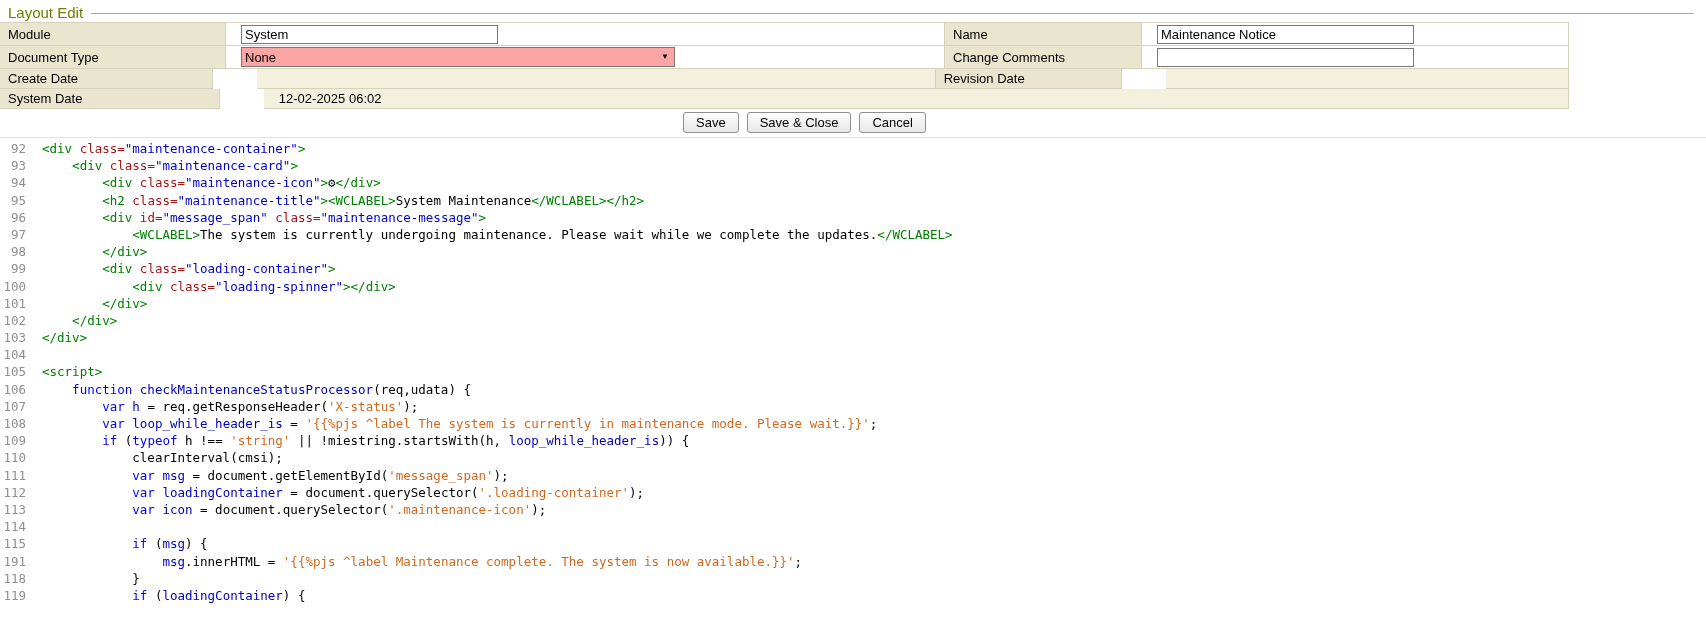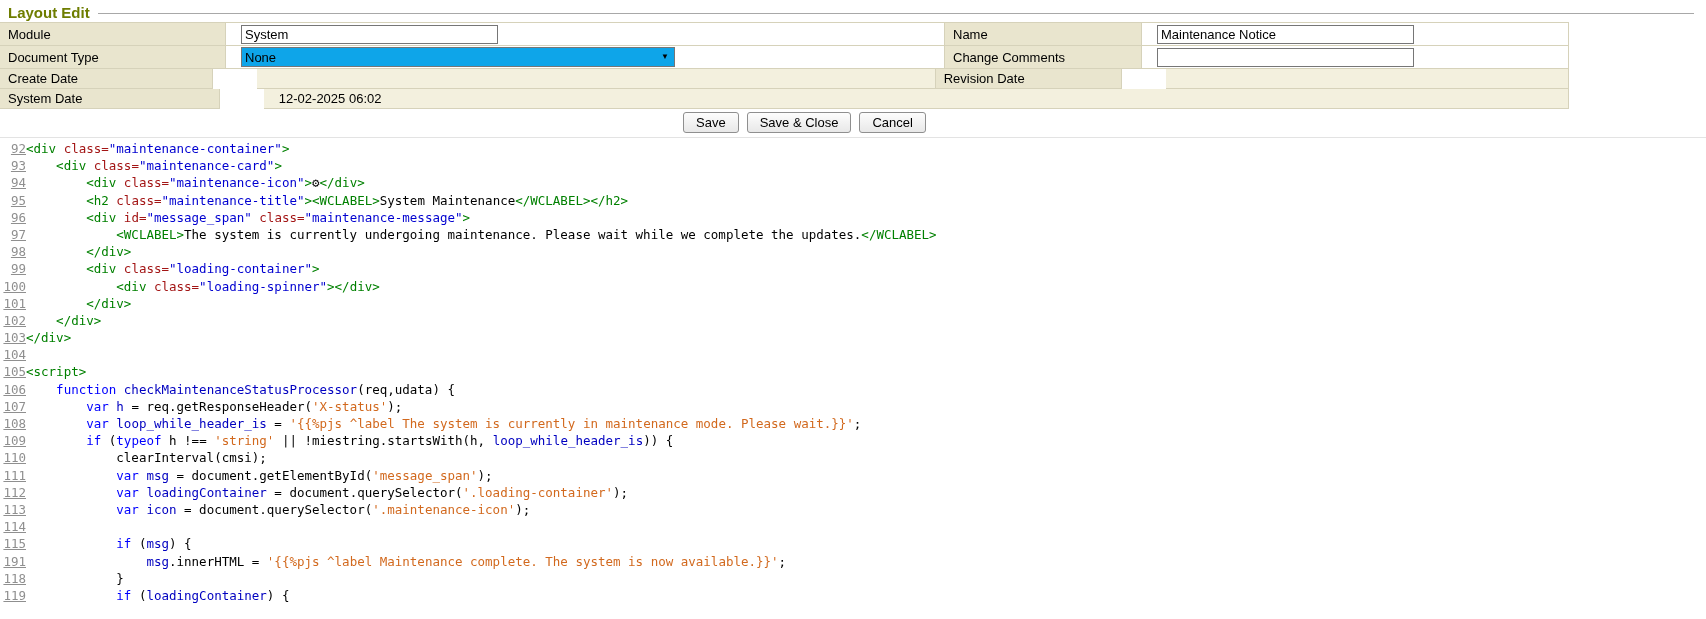--- a/index.html
+++ b/index.html
@@ -3,21 +3,21 @@
 <meta charset="utf-8">
 <style>
   * { box-sizing: border-box; }
   html,body { margin:0; padding:0; background:#fff; }
   body { font-family:"Liberation Sans", sans-serif; color:#000; }
 
   .page { width:1706px; height:619px; overflow:hidden; background:#fff; position:relative; }
 
   
   .page-header { display:flex; align-items:center; padding:3px 12px 0 8px; height:21px; }
-  .page-title { font-size:15px; font-weight:bold; color:var(--title-green,#6e7d00); white-space:nowrap; }
+  .page-title { font-size:15px; font-weight:normal; color:var(--title-green,#6e7d00); white-space:nowrap; }
   .header-rule { flex:1; height:0; border-top:1px solid #a8a8a8; margin-left:8px; margin-top:3px; }
 
   
   .form-table { width:1569px; border-top:1px solid var(--border,#d6d2ba); margin-top:1px; }
   .frow { display:flex; align-items:stretch; }
   .cell { border-right:1px solid var(--border,#d6d2ba); border-bottom:1px solid var(--border,#d6d2ba);
           display:flex; align-items:center; font-size:13px; overflow:hidden; }
   .frow:not(.shaded) .cell { min-height:23px; }
   .frow.shaded .cell { min-height:20px; }
   .cell.c1 { width:226px; }
@@ -26,34 +26,34 @@
   .cell.c4 { width:427px; }
   .cell.c2span { width:1343px; }
   .lbl { background:var(--label-bg,#e9e5ce); padding-left:8px; }
   .val { background:#fff; padding-left:15px; }
   .frow.shaded .val { background:var(--shaded-bg,#f3f0de);margin-left:44px; }
 
   .cell input[type=text] { width:257px; height:19px; border:1px solid #767676; background:#fff;
         font-family:"Liberation Sans",sans-serif; font-size:13px; padding:0 3px; outline:none; }
   .select-wrap { position:relative; display:inline-block; width:434px; height:20px; }
   .select-wrap select { appearance:none; -webkit-appearance:none; width:100%; height:20px;
-        border:1px solid #767676; border-radius:0; background:#0ea5e9;
+        border:1px solid #767676; border-radius:0; background:#fca5a5;
         font-family:"Liberation Sans",sans-serif; font-size:13px; padding:0 18px 0 3px; outline:none; }
   .select-arrow { position:absolute; right:6px; top:5px; font-size:8px; line-height:10px; color:#000; pointer-events:none; }
 
   
   .button-bar { width:1569px; padding:3px 0 4px; display:flex; justify-content:center; gap:8px; background:#fff;margin-left:20px; }
   .btn { font-family:"Liberation Sans",sans-serif; font-size:13px; color:#000; height:21px; padding:0 12px;
          background:linear-gradient(#fdfdfd,#e8e8e8); border:1px solid #8f8f8f; border-radius:3px; cursor:pointer; }
 
   
   .editor { border-top:1px solid #e3e3e3; padding-top:2px; overflow:hidden;
             font-family:"DejaVu Sans Mono","Liberation Mono",monospace; font-size:12.5px; line-height:17.2px; }
   .code-line { white-space:pre; height:17.2px; }
-  .ln { display:inline-block; width:26px; text-align:right; color:var(--line-number,#8f8f8f); margin-right:0;text-decoration:underline; }
+  .ln { display:inline-block; width:26px; text-align:right; color:var(--line-number,#8f8f8f); margin-right:16px; }
   .tk-tag { color:var(--c-tag,#008000); }
   .tk-attr { color:var(--c-attr,#a31515); }
   .tk-val { color:var(--c-val,#0000d0); }
   .tk-kw { color:var(--c-kw,#0000ff); }
   .tk-def { color:var(--c-def,#0000c0); }
   .tk-str { color:var(--c-str,#d2691e); }
   .tk-txt { color:#000; }
 </style>
 </head>
 <body>

